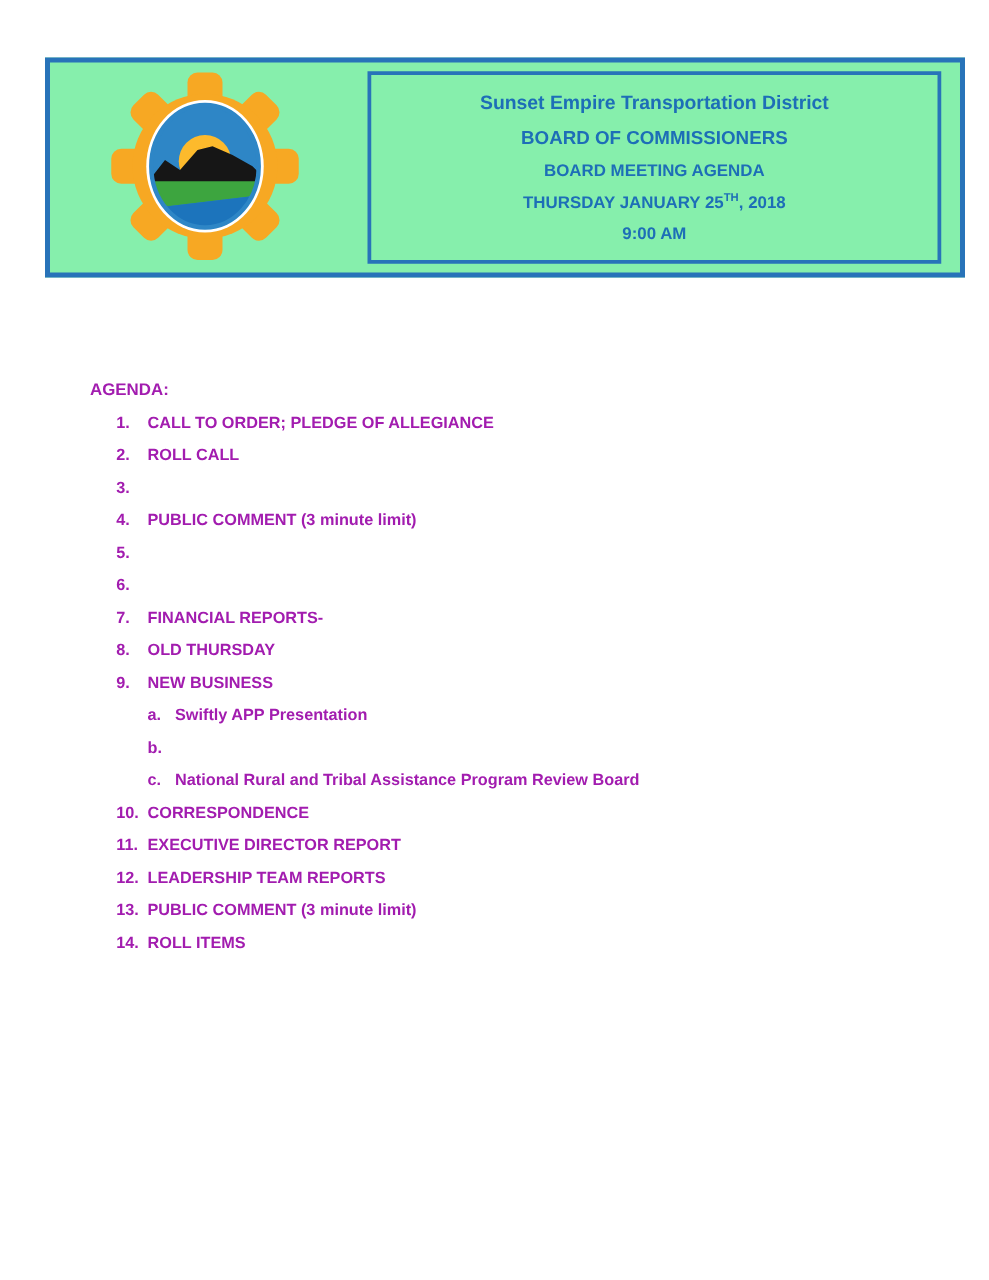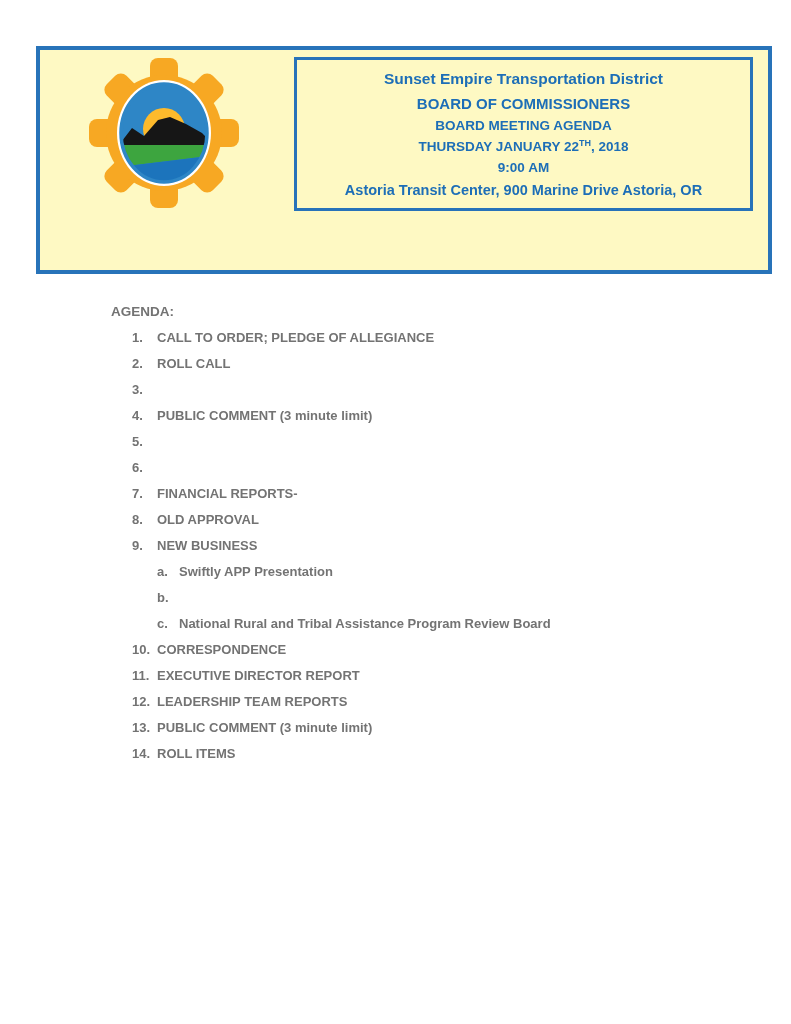--- a/index.html
+++ b/index.html
@@ -2,37 +2,37 @@
 <html><head>
 <meta charset="utf-8">
 <style>
   html,body{margin:0;padding:0;background:#ffffff;}
   .page{
     position:relative;width:791px;height:1024px;background:#ffffff;
     font-family:"Liberation Sans",sans-serif;overflow:hidden;
   }
   
   .header-box{
-    position:absolute;left:36px;top:46px;width:736px;height:228px;
-    border:4px solid #2873B9;box-sizing:border-box;background:#fef9c3;
+    position:absolute;left:36px;top:46px;width:736px;height:176px;
+    border:4px solid #2873B9;box-sizing:border-box;background:#86efac;
   }
   .logo-wrap{position:absolute;left:44px;top:3px;width:160px;height:160px;}
   .info-box{
     position:absolute;left:254px;top:7px;width:459px;height:154px;
     border:3px solid #2873B9;box-sizing:border-box;
     display:flex;flex-direction:column;justify-content:space-evenly;align-items:center;
     text-align:center;color:#1D6EB7;font-weight:bold;padding:4px 8px;
   }
   .info-box .l1{font-size:15.5px;}
   .info-box .l2{font-size:15px;}
   .info-box .l3,.info-box .l4,.info-box .l5{font-size:13.5px;}
   .info-box .l6{font-size:14.5px;}
   .info-box sup{font-size:9px;line-height:0;}
   
-  .agenda{position:absolute;left:72px;top:299px;color:#737373;width:650px;margin-left:39px;}
+  .agenda{position:absolute;left:72px;top:299px;color:#a21caf;width:650px;}
   .agenda-heading{font-size:13.5px;font-weight:bold;line-height:26px;}
   .agenda-item{display:flex;padding-left:21px;line-height:26px;font-size:13px;font-weight:bold;}
   .agenda-item .num{width:25px;flex:none;}
   .agenda-subitem{display:flex;padding-left:46px;line-height:26px;font-size:13px;font-weight:bold;}
   .agenda-subitem .letter{width:22px;flex:none;}
 </style>
 </head>
 <body>
 
 <div class="page">
@@ -64,23 +64,22 @@
           <path d="M34,114 L126,103 L126,134 L34,134 Z" fill="#1C74BC"></path>
         </g>
         <ellipse cx="80" cy="80" rx="43" ry="49" fill="none" stroke-width="3.5" stroke="#2E86C6"></ellipse>
       </svg>
     </div>
 
     <div class="info-box">
       <div class="l1">Sunset Empire Transportation District</div>
       <div class="l2">BOARD OF COMMISSIONERS</div>
       <div class="l3">BOARD MEETING AGENDA</div>
-      <div class="l4"><span>THURSDAY JANUARY 22</span><sup>TH</sup><span>, 2018</span></div>
+      <div class="l4"><span>THURSDAY JANUARY 25</span><sup>TH</sup><span>, 2018</span></div>
       <div class="l5">9:00 AM</div>
-      <div class="l6">Astoria Transit Center, 900 Marine Drive Astoria, OR</div>
     </div>
   </div>
 
   <div class="agenda">
     <div class="agenda-heading">AGENDA:</div>
     <div>
         <div class="agenda-item">
           <span class="num">1.</span>
           <span class="lbl">CALL TO ORDER; PLEDGE OF ALLEGIANCE</span>
         </div>
@@ -100,21 +99,21 @@
         </div>
         <div class="agenda-item">
           <span class="num">6.</span>
         </div>
         <div class="agenda-item">
           <span class="num">7.</span>
           <span class="lbl">FINANCIAL REPORTS-</span>
         </div>
         <div class="agenda-item">
           <span class="num">8.</span>
-          <span class="lbl">OLD APPROVAL</span>
+          <span class="lbl">OLD THURSDAY</span>
         </div>
         <div class="agenda-item">
           <span class="num">9.</span>
           <span class="lbl">NEW BUSINESS</span>
         </div>
         <div class="agenda-subitem">
           <span class="letter">a.</span>
           <span class="lbl">Swiftly APP Presentation</span>
         </div>
         <div class="agenda-subitem">

